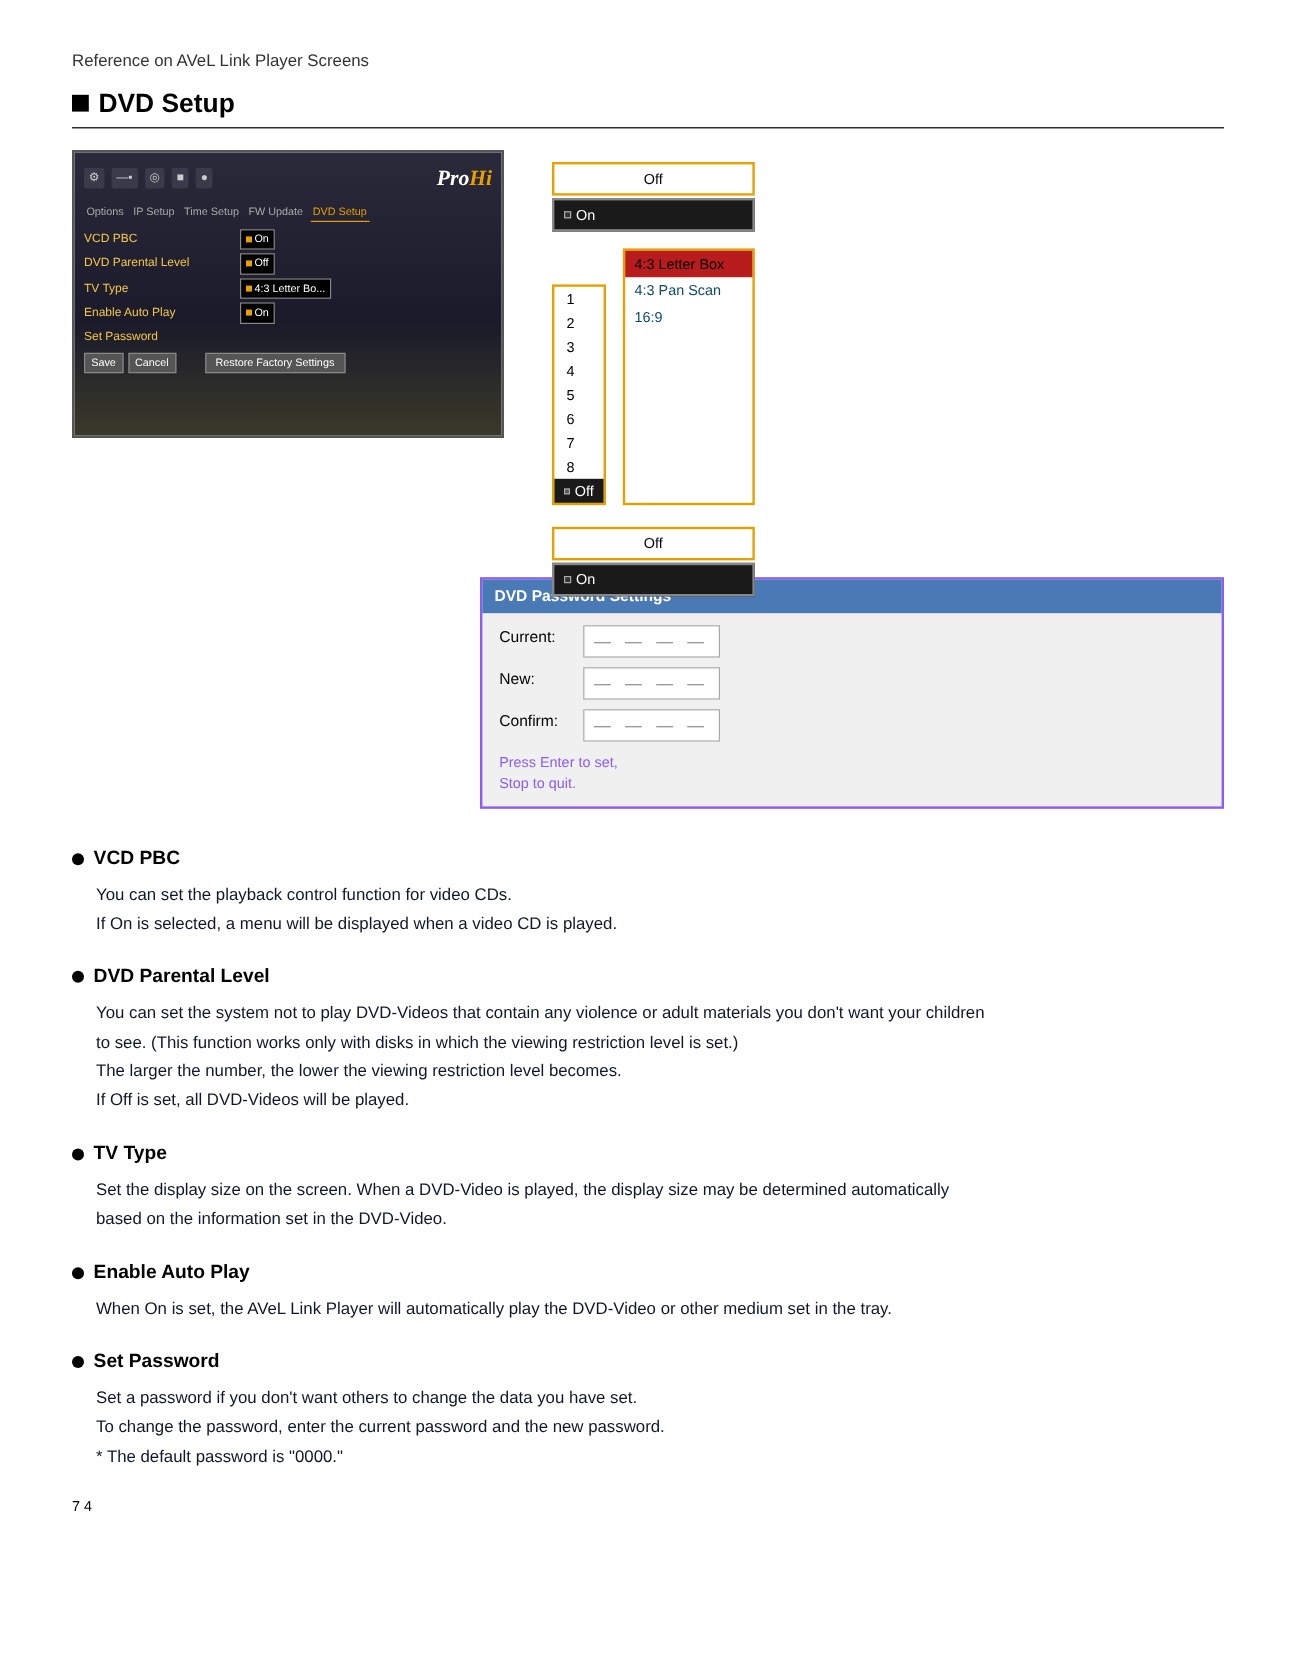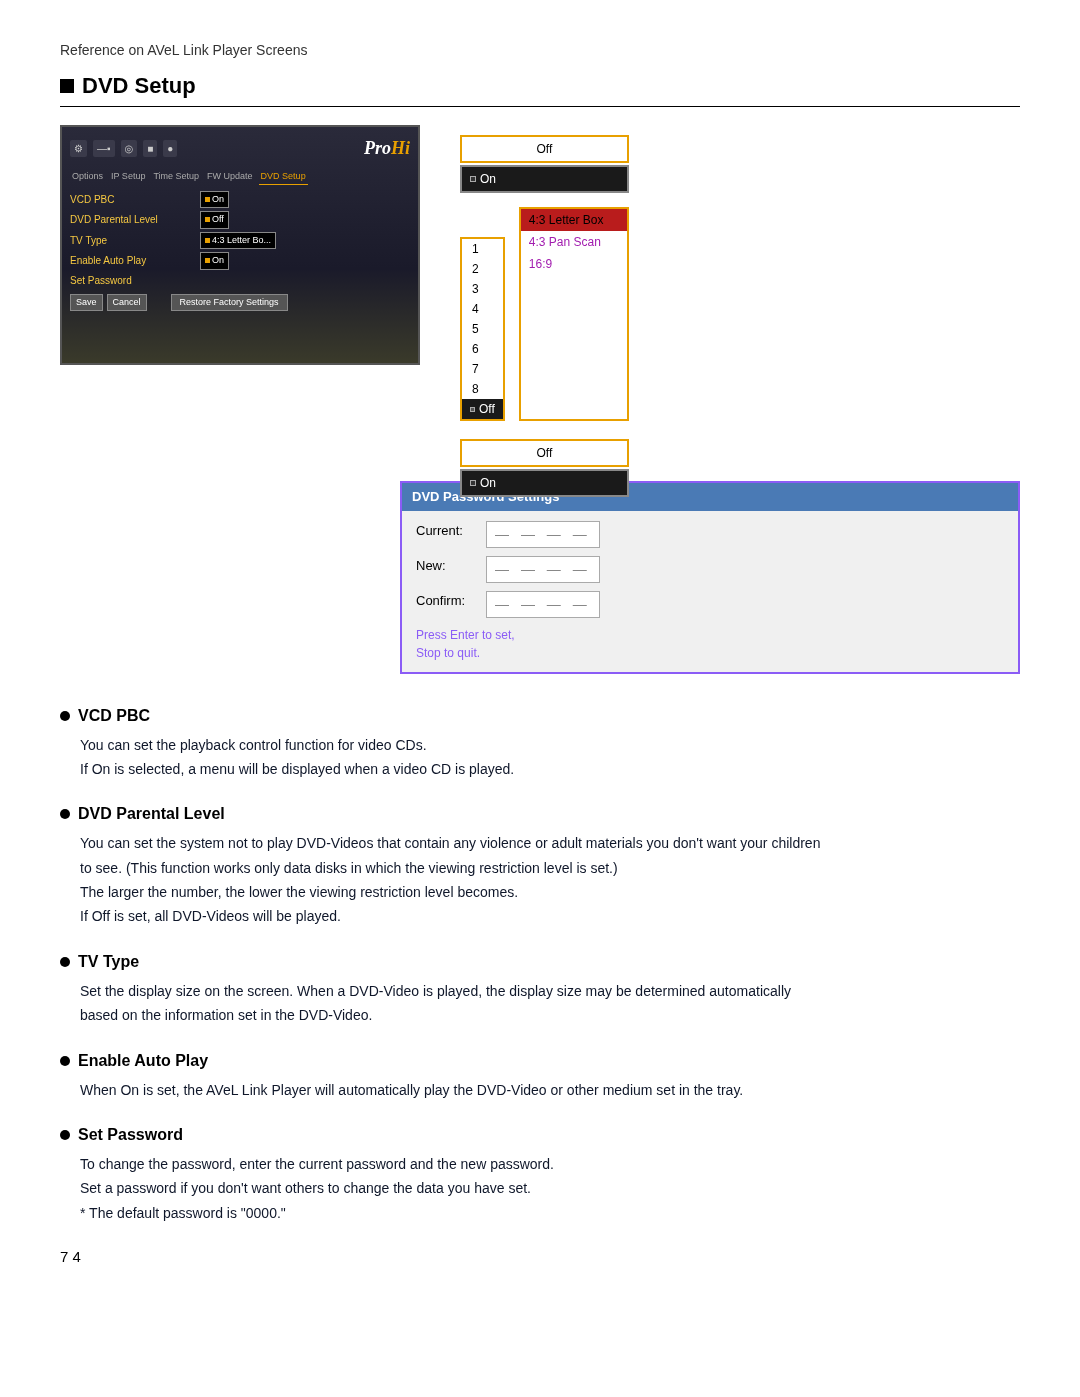--- a/index.html
+++ b/index.html
@@ -150,21 +150,21 @@
 
     .callout-list {
       border: 2px solid #e8a000;
       background: #fff;
       font-size: 12px;
       min-width: 110px;
     }
 
     .callout-list-item {
       padding: 2px 8px;
-      color: #a21caf;
+      color: #0c4a6e;
     }
 
     .callout-list-item.selected {
       background: #e8a000;
       color: #000;
     }
 
     .callout-num-list {
       border: 2px solid #e8a000;
       background: #fff;
@@ -254,21 +254,21 @@
       font-size: 14px;
       color: #0f172a;
       line-height: 1.6;
     }
 
     .content-text p {
       margin-bottom: 2px;
     }
 
     .page-number {
-      font-size: 15px;
+      font-size: 12px;
       margin-top: 20px;
     }
 
     
     .screenshot-wrapper {
       position: relative;
       display: flex;
       gap: 0;
     }
 
@@ -423,21 +423,21 @@
   </div>
 </div>
 
 <div class="content-section">
   <div class="bullet-heading">
     <span class="bullet-dot"></span>
     <span>DVD Parental Level</span>
   </div>
   <div class="content-text">
     <p>You can set the system not to play DVD-Videos that contain any violence or adult materials you don't want your children</p>
-    <p>to see. (This function works only data disks in which the viewing restriction level is set.)</p>
+    <p>to see. (This function works only with disks in which the viewing restriction level is set.)</p>
     <p>The larger the number, the lower the viewing restriction level becomes.</p>
     <p>If Off is set, all DVD-Videos will be played.</p>
   </div>
 </div>
 
 <div class="content-section">
   <div class="bullet-heading">
     <span class="bullet-dot"></span>
     <span>TV Type</span>
   </div>
@@ -456,19 +456,19 @@
     <p>When On is set, the AVeL Link Player will automatically play the DVD-Video or other medium set in the tray.</p>
   </div>
 </div>
 
 <div class="content-section">
   <div class="bullet-heading">
     <span class="bullet-dot"></span>
     <span>Set Password</span>
   </div>
   <div class="content-text">
+    <p>Set a password if you don't want others to change the data you have set.</p>
     <p>To change the password, enter the current password and the new password.</p>
-    <p>Set a password if you don't want others to change the data you have set.</p>
     <p>* The default password is "0000."</p>
   </div>
 </div>
 
 <div class="page-number">7 4</div>
 
 </body></html>

